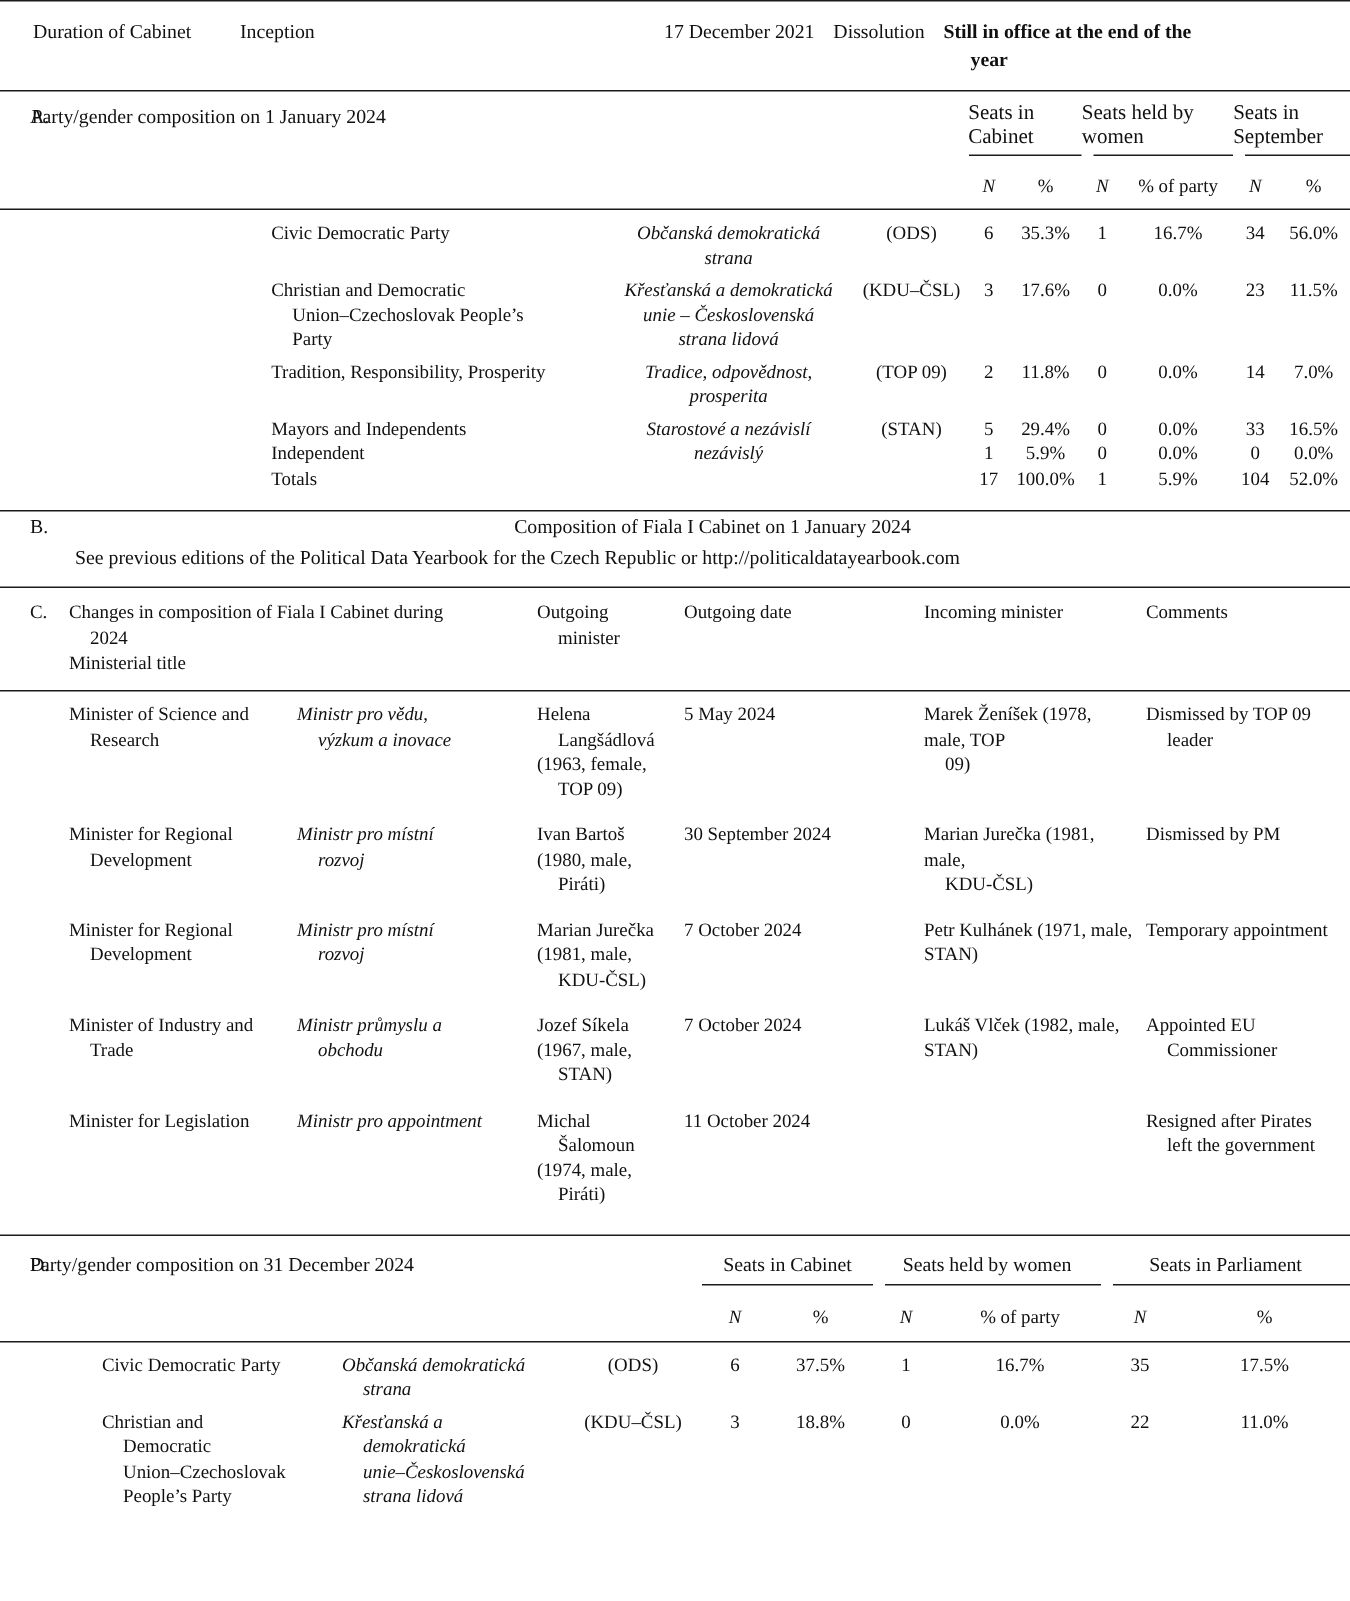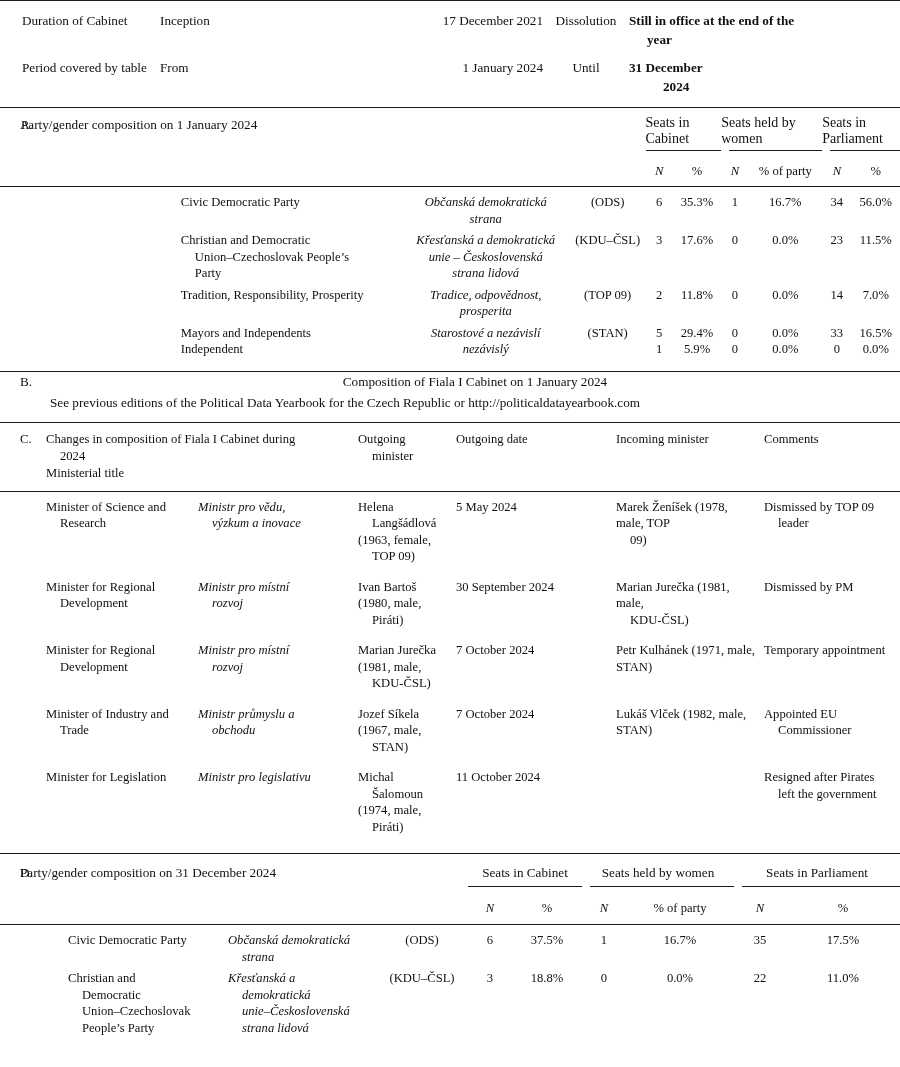--- a/index.html
+++ b/index.html
@@ -118,30 +118,20 @@
       </colgroup>
     <tbody>
       <tr>
         <td class="meta-lbl">Duration of Cabinet</td>
         <td class="meta-mid">Inception</td>
         <td class="meta-date">17 December 2021</td>
         <td class="meta-diss">Dissolution</td>
         <td class="meta-val">
           <span>Still in office at the end of the</span>
           <span class="ind">year</span>
-        </td>
-      </tr>
-      <tr>
-        <td class="meta-lbl">Period covered by table</td>
-        <td class="meta-mid">From</td>
-        <td class="meta-date">1 January 2024</td>
-        <td class="meta-diss">Until</td>
-        <td class="meta-val">
-          <span>31 December</span>
-          <span class="ind2">2024</span>
         </td>
       </tr>
     </tbody>
   </table>
 
   <hr class="rule" style="margin-top:7px">
 
   <table>
     <colgroup>
       <col class="colA-letter">
@@ -163,21 +153,21 @@
         <td colspan="2">
           <span>Seats in</span><br>
           <span>Cabinet</span>
         </td>
         <td colspan="2">
           <span>Seats held by</span><br>
           <span>women</span>
         </td>
         <td colspan="2">
           <span>Seats in</span><br>
-          <span>Parliament</span>
+          <span>September</span>
         </td>
       </tr>
       <tr class="grpline">
         <td colspan="5"></td>
         <td colspan="2">
             <div></div>
           </td>
         <td colspan="2">
             <div style="margin-left:8px"></div>
           </td>
@@ -299,20 +289,34 @@
         </td>
         <td class="abbr" style="padding-top:0"></td>
         <td class="num" style="padding-top:0">1</td>
         <td class="num" style="padding-top:0">5.9%</td>
         <td class="num" style="padding-top:0">0</td>
         <td class="num" style="padding-top:0">0.0%</td>
         <td class="num" style="padding-top:0">0</td>
         <td class="num" style="padding-top:0">0.0%</td>
       </tr>
 
+      <tr>
+        <td colspan="2"></td>
+        <td class="eng" style="padding-top:0">
+          <span class="hang">Totals</span>
+        </td>
+        <td class="cz" style="padding-top:0"></td>
+        <td class="abbr" style="padding-top:0"></td>
+        <td class="num" style="padding-top:0">17</td>
+        <td class="num" style="padding-top:0">100.0%</td>
+        <td class="num" style="padding-top:0">1</td>
+        <td class="num" style="padding-top:0">5.9%</td>
+        <td class="num" style="padding-top:0">104</td>
+        <td class="num" style="padding-top:0">52.0%</td>
+      </tr>
     </tbody>
   </table>
 
   <hr class="rule" style="margin-top:13px">
 
   <table class="secB">
     <colgroup>
         <col style="width:20px">
         <col style="width:30px">
         <col>
@@ -483,21 +487,21 @@
           <span class="cont">Commissioner</span>
         </td>
       </tr>
 
       <tr>
         <td colspan="2"></td>
         <td>
           <span>Minister for Legislation</span>
         </td>
         <td class="it">
-          <span>Ministr pro legislativu</span>
+          <span>Ministr pro appointment</span>
         </td>
         <td>
           <span>Michal</span>
           <span class="cont">Šalomoun</span>
           <span>(1974, male,</span>
           <span class="cont">Piráti)</span>
         </td>
         <td>11 October 2024</td>
         <td></td>
         <td>

